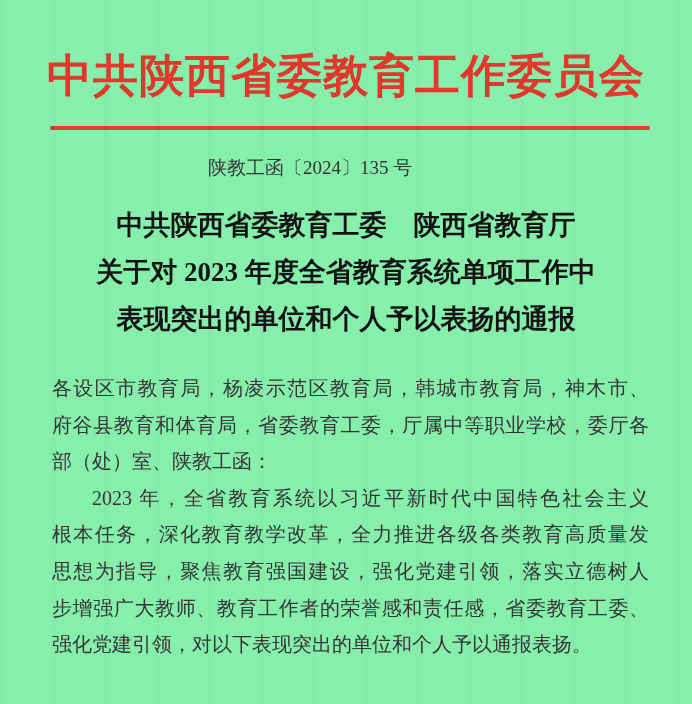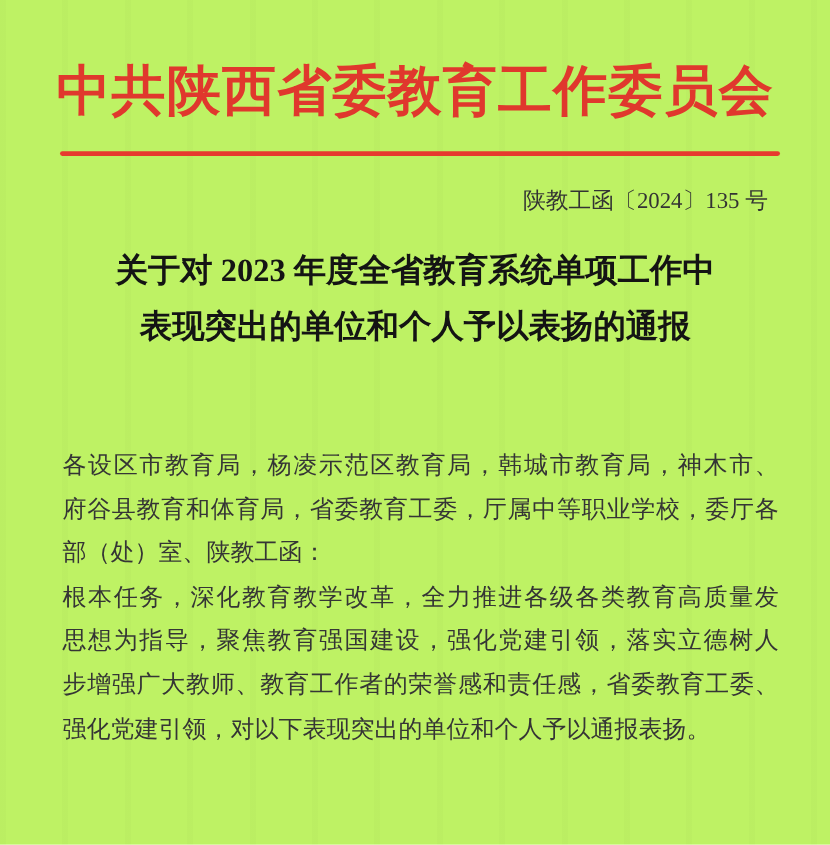--- a/index.html
+++ b/index.html
@@ -1,21 +1,21 @@
 <!DOCTYPE html>
 <html><head>
 <meta charset="utf-8">
 <style>
   * { margin: 0; padding: 0; box-sizing: border-box; }
   html, body { background: #ffffff; }
   .page {
     position: relative;
     width: 692px;
     height: 704px;
-    background: #bef264;
+    background: #86efac;
     overflow: hidden;
     font-family: "Liberation Serif", "DejaVu Serif", serif;
   }
   
   .page::before {
     content: "";
     position: absolute;
     inset: 0;
     background: repeating-linear-gradient(90deg,
       rgba(0,0,0,0.015) 0px, rgba(0,0,0,0.015) 5px,
@@ -41,22 +41,22 @@
     width: 600px;
     height: 4px;
     background: #e63a2e;
     border-radius: 2px;
   }
   .doc-number {
     position: absolute;
     top: 153px;
     left: 0;
     width: 100%;
-    padding-right: 52px;
-    text-align: right;
+    padding-right: 72px;
+    text-align: center;
     font-size: 19px;
     color: #333333;
     line-height: 30px;
   }
   .doc-title {
     position: absolute;
     top: 202px;
     left: 46px;
     width: 600px;
     text-align: center;
@@ -90,33 +90,35 @@
 
 <div class="page">
 
   <div class="org-header">中共陕西省委教育工作委员会</div>
 
   <div class="red-rule"></div>
 
   <div class="doc-number">陕教工函〔2024〕135 号</div>
 
   <div class="doc-title">
+    <div>中共陕西省委教育工委　陕西省教育厅</div>
     <div>关于对 2023 年度全省教育系统单项工作中</div>
     <div>表现突出的单位和个人予以表扬的通报</div>
   </div>
 
   <div class="doc-body">
 
     <div>
       <div class="bline">各设区市教育局，杨凌示范区教育局，韩城市教育局，神木市、</div>
       <div class="bline">府谷县教育和体育局，省委教育工委，厅属中等职业学校，委厅各</div>
       <div class="bline last">部（处）室、陕教工函：</div>
     </div>
 
     <div>
+      <div class="bline indent">2023 年，全省教育系统以习近平新时代中国特色社会主义</div>
       <div class="bline">根本任务，深化教育教学改革，全力推进各级各类教育高质量发</div>
       <div class="bline">思想为指导，聚焦教育强国建设，强化党建引领，落实立德树人</div>
       <div class="bline">步增强广大教师、教育工作者的荣誉感和责任感，省委教育工委、</div>
       <div class="bline last">强化党建引领，对以下表现突出的单位和个人予以通报表扬。</div>
     </div>
 
   </div>
 
 </div>
 

